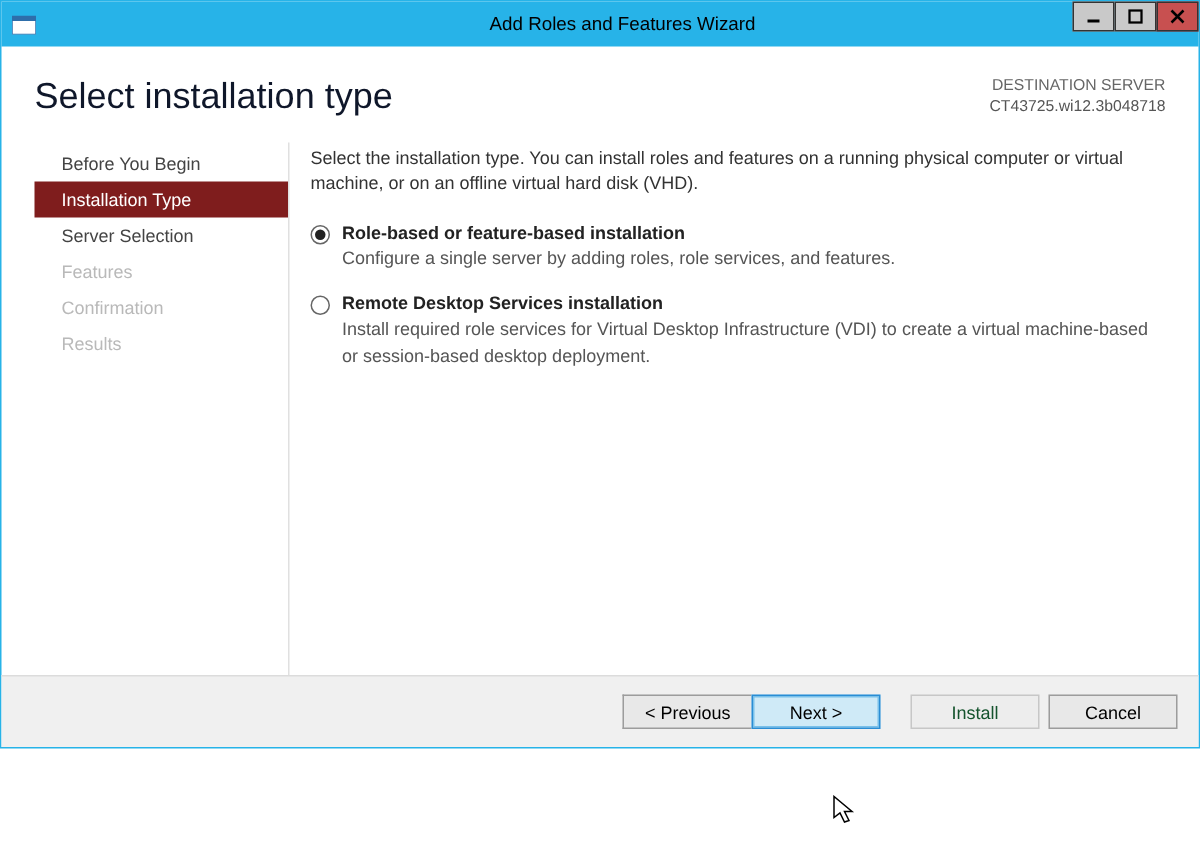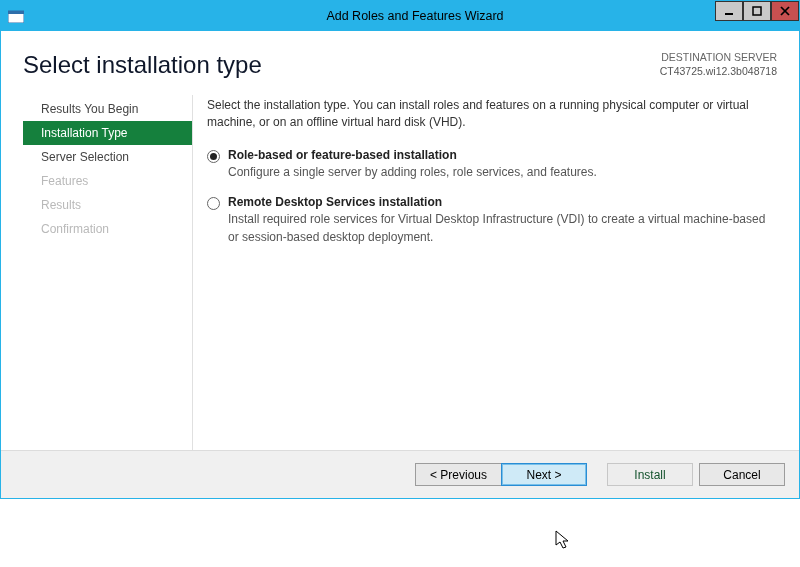--- a/index.html
+++ b/index.html
@@ -18,21 +18,21 @@
   .content { flex: 1; padding: 20px 22px 0 22px; display: flex; flex-direction: column; }
 
   .header-row { display: flex; justify-content: space-between; align-items: flex-start; margin-bottom: 16px; }
   .page-title { font-size: 24px; font-weight: 300; color: #0f172a; }
   .dest { text-align: right; font-size: 10.5px; color: #555; line-height: 1.3; }
   .dest-label { color: #666; }
 
   .body-row { display: flex; flex: 1; min-height: 0; }
   .sidebar { width: 170px; border-right: 1px solid #e0e0e0; padding-top: 2px; }
   .side-item { height: 24px; display: flex; align-items: center; padding-left: 18px; font-size: 12px; color: #444; cursor: pointer; }
-  .side-item.active { background: #15803d; color: #fff; }
+  .side-item.active { background: #7f1d1d; color: #fff; }
   .side-item.disabled { color: #b9b9b9; cursor: default; }
 
   .main { flex: 1; padding: 2px 4px 0 14px; font-size: 12px; color: #333; }
   .intro { line-height: 1.45; margin-bottom: 16px; }
 
   .option { display: flex; align-items: flex-start; margin-bottom: 14px; }
   .radio { width: 13px; height: 13px; border: 1px solid #666; border-radius: 50%; margin-right: 8px; margin-top: 2px; display: flex; align-items: center; justify-content: center; flex: none; }
   .radio.selected::after { content: ""; width: 7px; height: 7px; background: #222; border-radius: 50%; }
   .opt-body { flex: 1; }
   .opt-title { font-weight: 600; color: #222; margin-bottom: 2px; }
@@ -86,26 +86,26 @@
     <div class="header-row">
       <div class="page-title">Select installation type</div>
       <div class="dest">
         <div class="dest-label">DESTINATION SERVER</div>
         <div>CT43725.wi12.3b048718</div>
       </div>
     </div>
 
     <div class="body-row">
       <div class="sidebar">
-        <div class="side-item">Results You Begin</div>
+        <div class="side-item">Before You Begin</div>
         <div class="side-item active">Installation Type</div>
         <div class="side-item">Server Selection</div>
         <div class="side-item disabled">Features</div>
+        <div class="side-item disabled">Confirmation</div>
         <div class="side-item disabled">Results</div>
-        <div class="side-item disabled">Confirmation</div>
       </div>
 
       <div class="main">
         <div class="intro">Select the installation type. You can install roles and features on a running physical computer or virtual machine, or on an offline virtual hard disk (VHD).</div>
 
         <div class="option">
           <div class="radio selected"></div>
           <div class="opt-body">
             <div class="opt-title">Role-based or feature-based installation</div>
             <div class="opt-desc">Configure a single server by adding roles, role services, and features.</div>

